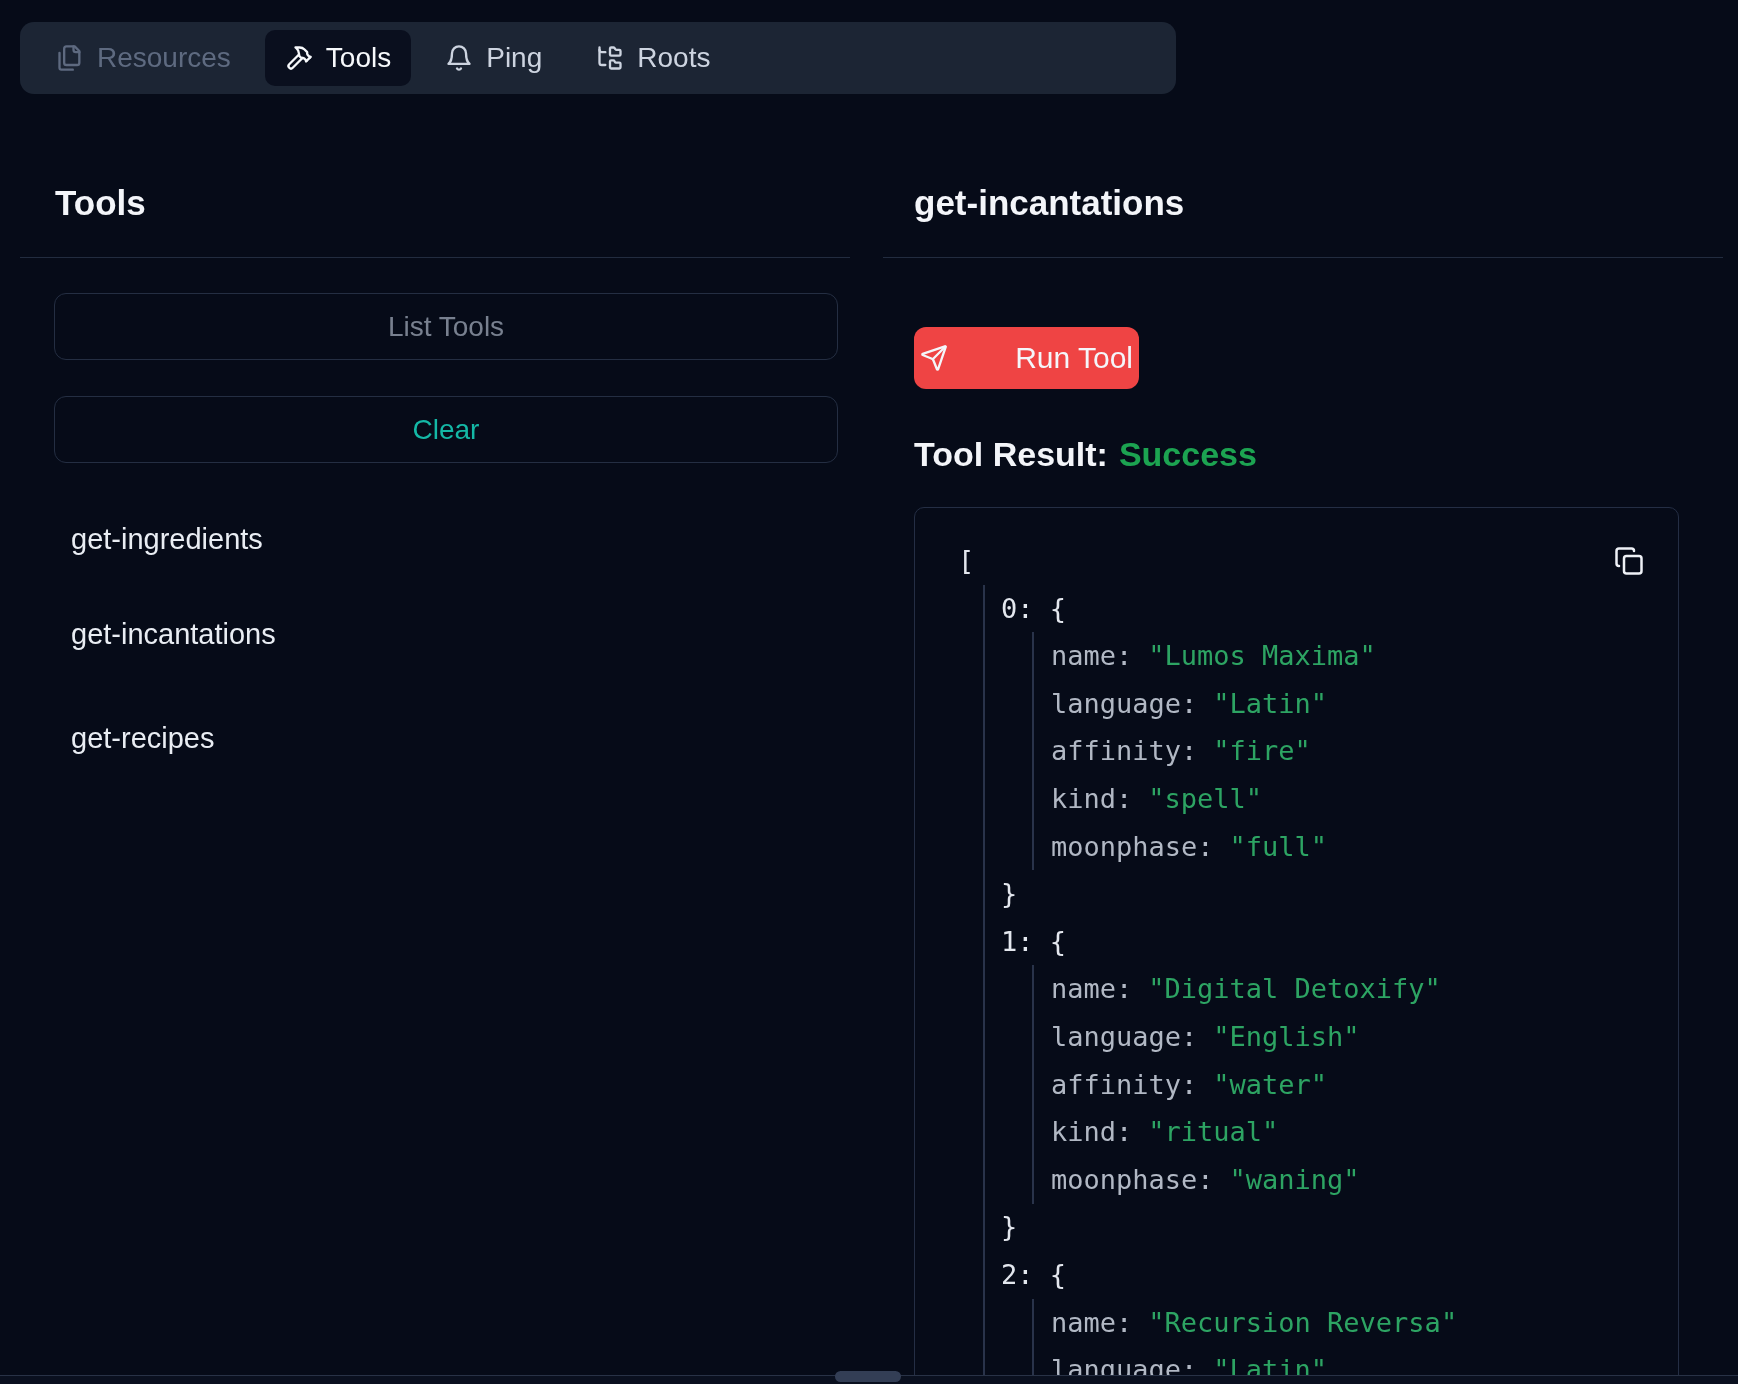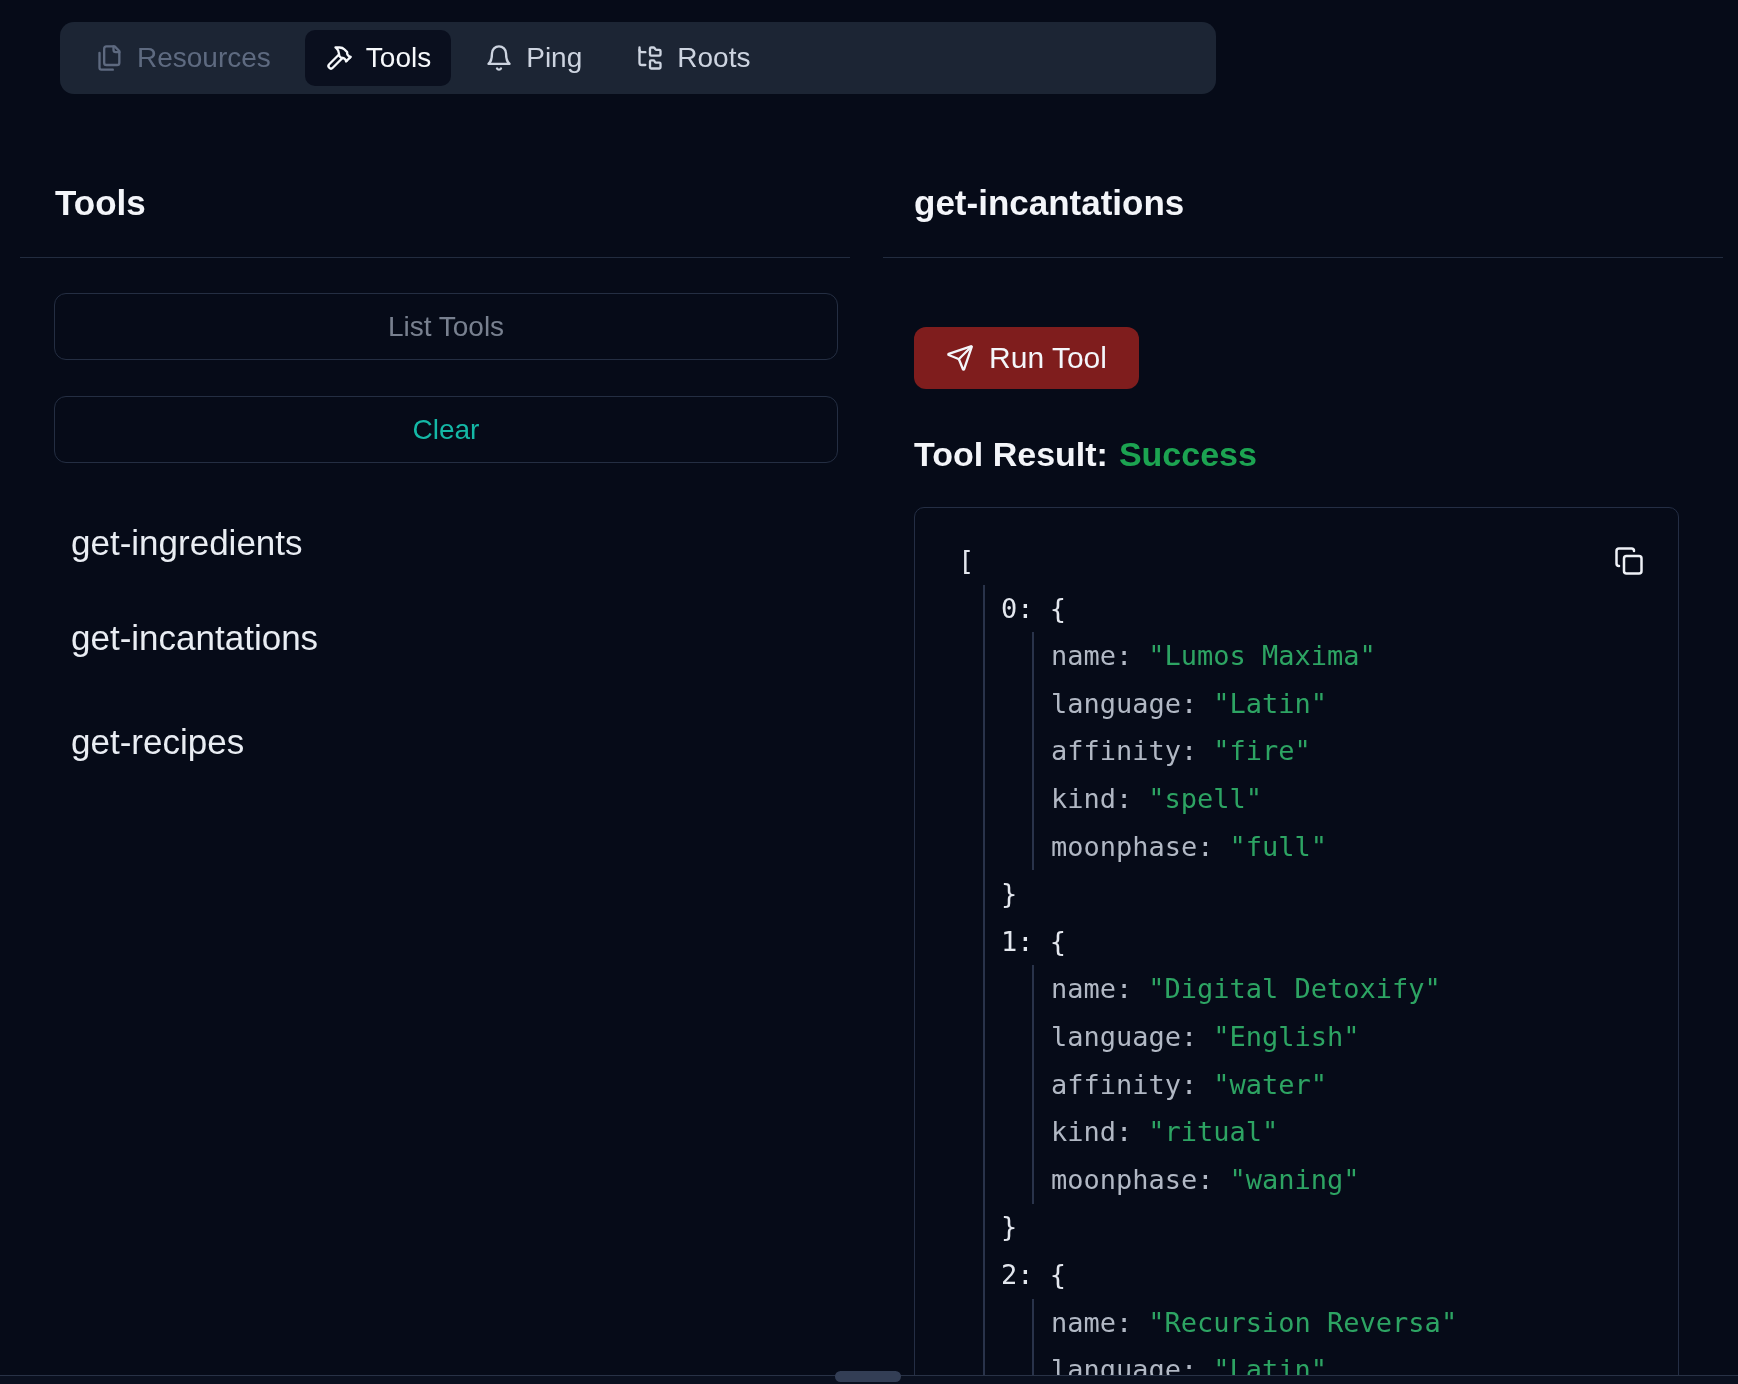--- a/index.html
+++ b/index.html
@@ -16,21 +16,20 @@
 
   
   .tabbar {
     position:absolute; left:20px; top:22px;
     width:1156px; height:72px;
     background:#1c2534;
     border-radius:14px;
     display:flex; align-items:center;
     padding:0 16px;
     gap:14px;
-    margin-left:40px;
   }
   .tab {
     display:flex; align-items:center; gap:13px;
     height:56px; padding:0 20px;
     border-radius:10px;
     font-size:28px;
     color:#cdd4e0;
     cursor:pointer;
     white-space:nowrap;
   }
@@ -56,34 +55,34 @@
     display:flex; align-items:center; justify-content:center;
     font-size:28px;
     font-family:inherit;
     cursor:pointer;
   }
   #list-tools-btn { top:293px; color:#78808f; }
   #clear-btn      { top:396px; color:#14b8a6; }
 
   .tool-item {
     position:absolute; left:71px;
-    font-size:35px; color:#e9edf3;
+    font-size:29px; color:#e9edf3;
     cursor:pointer;
   }
   #tool-item-0 { top:523px; }
   #tool-item-1 { top:618px; }
   #tool-item-2 { top:722px;text-align:center; }
 
   
   .run-btn {
     position:absolute; left:914px; top:327px;
     width:225px; height:62px;
-    background:#7f1d1d;
+    background:#ef4444;
     border:none; border-radius:12px;
-    display:flex; align-items:center; justify-content:center; gap:15px;
+    display:flex; align-items:center; justify-content:space-between; gap:15px;
     color:#f4f6fa; font-size:30px; font-weight:500;
     font-family:inherit;
     cursor:pointer;
   }
   .run-btn svg { width:28px; height:28px; }
 
   #result-line { position:absolute; left:914px; top:435px; font-size:34px; font-weight:700; }
   #result-line .status { color:#1ca351; margin-left:11px; }
 
   

